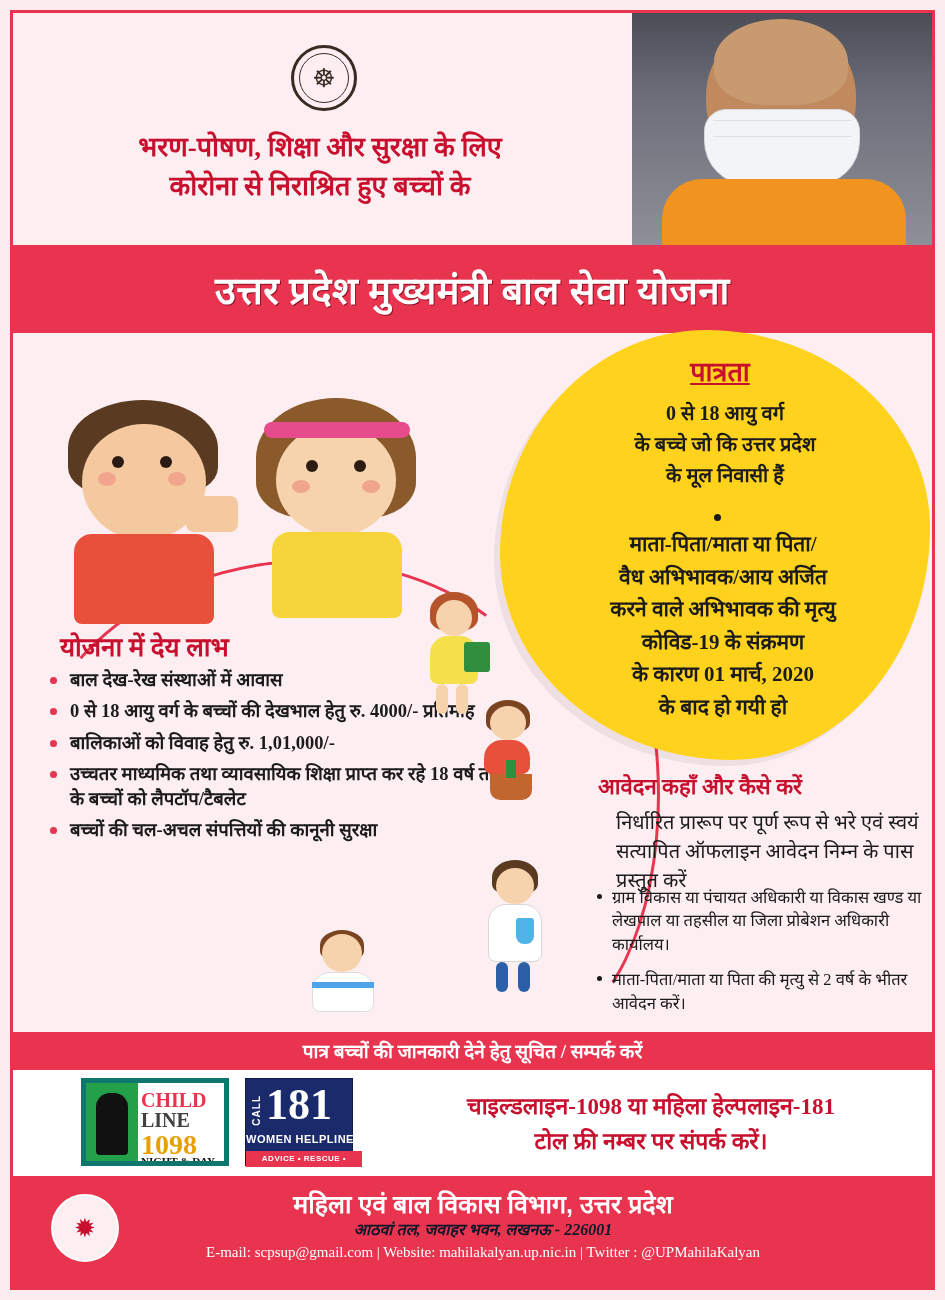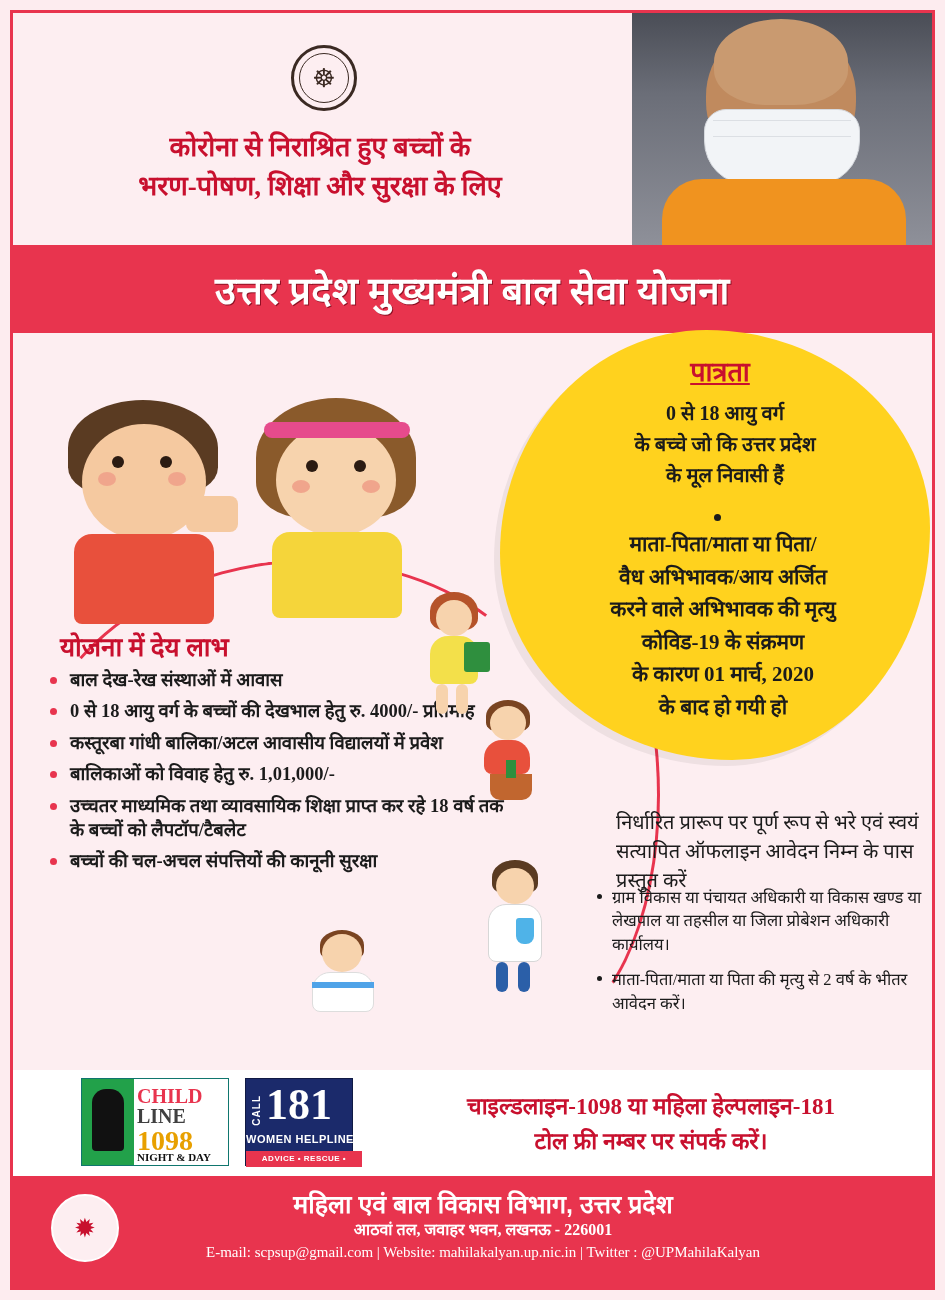--- a/index.html
+++ b/index.html
@@ -253,21 +253,21 @@
 
   
   .helpline-row {
     position: absolute;
     left: 13px; top: 1070px; width: 919px; height: 106px;
     background: #ffffff;
   }
   .cl-logo {
     position: absolute;
     left: 68px; top: 8px; width: 148px; height: 88px;
-    border: 1px solid #0f766e;
+    border: 5px solid #0f766e;
     background: #ffffff;
     overflow: hidden;
   }
   .cl-logo .green {
     position: absolute; left: 0; top: 0; width: 52px; height: 88px;
     background: #22a14a;
   }
   .cl-logo .figure {
     position: absolute; left: 10px; top: 10px; width: 32px; height: 62px;
     background: #111111;
@@ -348,22 +348,23 @@
   }
   .footer .dept {
     position: absolute; left: 120px; top: 10px; width: 700px;
     text-align: center;
     color: #ffffff; font-size: 25px; font-weight: bold;
     font-family: Liberation Sans, sans-serif;
   }
   .footer .addr {
     position: absolute; left: 120px; top: 42px; width: 700px;
     text-align: center;
-    color: #ffffff; font-size: 16px; font-weight: bold;
-    font-family: "Liberation Serif", serif;
+    color: #0f172a; font-size: 16px; font-weight: bold;
+    font-family: "Liberation Serif", serif;
+    font-style: italic;
   }
   .footer .mailline {
     position: absolute; left: 60px; top: 68px; width: 820px;
     text-align: center;
     color: #ffffff; font-size: 15px;
     font-family: "Liberation Serif", serif;
   }
   .footer .phone {
     position: absolute; left: 120px; top: 89px; width: 700px;
     text-align: center;
@@ -391,22 +392,22 @@
 <div class="poster">
   <div class="border-frame"></div>
 
   <div class="top-band">
     <div class="emblem">
       <div class="inner">☸</div>
     </div>
   </div>
 
   <div class="headline">
+    <div>भरण-पोषण, शिक्षा और सुरक्षा के लिए</div>
     <div>कोरोना से निराश्रित हुए बच्चों के</div>
-    <div>भरण-पोषण, शिक्षा और सुरक्षा के लिए</div>
   </div>
 
   <div class="cm-photo">
     <div class="head"></div>
     <div class="bald"></div>
     <div class="neck"></div>
     <div class="mask"></div>
     <div class="robe"></div>
   </div>
 
@@ -427,26 +428,26 @@
 वैध अभिभावक/आय अर्जित
 करने वाले अभिभावक की मृत्यु
 कोविड-19 के संक्रमण
 के कारण 01 मार्च, 2020
 के बाद हो गयी हो</div>
 
   <div class="benefits-title">योजना में देय लाभ</div>
   <ul class="benefits-list">
     <li>बाल देख-रेख संस्थाओं में आवास</li>
     <li>0 से 18 आयु वर्ग के बच्चों की देखभाल हेतु रु. 4000/- प्रतिमाह</li>
-    <li>कस्तूरबा गांधी बालिका/अटल आवासीय विद्यालयों में प्रवेश</li>
     <li>बालिकाओं को विवाह हेतु रु. 1,01,000/-</li>
     <li>उच्चतर माध्यमिक तथा व्यावसायिक शिक्षा प्राप्त कर रहे 18 वर्ष तक के बच्चों को लैपटॉप/टैबलेट</li>
     <li>बच्चों की चल-अचल संपत्तियों की कानूनी सुरक्षा</li>
   </ul>
 
+  <div class="apply-title">आवेदन कहाँ और कैसे करें</div>
   <div class="apply-lead">निर्धारित प्रारूप पर पूर्ण रूप से भरे एवं स्वयं सत्यापित ऑफलाइन आवेदन निम्न के पास प्रस्तुत करें</div>
   <ul class="apply-list">
     <li>ग्राम विकास या पंचायत अधिकारी या विकास खण्ड या लेखपाल या तहसील या जिला प्रोबेशन अधिकारी कार्यालय।</li>
     <li>माता-पिता/माता या पिता की मृत्यु से 2 वर्ष के भीतर आवेदन करें।</li>
   </ul>
 
   <div class="kid kid-boy">
     <div class="hair-c" style="left:20px; top:0; width:150px; height:96px; background:#5a3b22;"></div>
     <div class="head-c" style="left:34px; top:24px; width:124px; height:116px; background:#f5c9a0;"></div>
     <div class="head-c" style="left:50px; top:72px; width:18px; height:14px; background:#f0a58c;"></div>
@@ -494,20 +495,23 @@
     <div class="limb" style="left:46px; top:102px; width:12px; height:30px; background:#2b5fa8;"></div>
   </div>
 
   <div class="kid kid-baby">
     <div class="hair-c" style="left:20px; top:0; width:44px; height:30px; background:#7a4421;"></div>
     <div class="head-c" style="left:22px; top:4px; width:40px; height:38px; background:#f7d3ad;"></div>
     <div class="body-c" style="left:12px; top:42px; width:62px; height:40px; background:#ffffff; border:1px solid #dddddd;"></div>
     <div style="position:absolute; left:12px; top:52px; width:62px; height:6px; background:#4fa3e8;"></div>
   </div>
 
+  <div class="contact-band">
+    <div class="t">पात्र बच्चों की जानकारी देने हेतु सूचित / सम्पर्क करें</div>
+  </div>
 
   <div class="helpline-row">
     <div class="cl-logo">
       <div class="green"></div>
       <div class="figure"></div>
       <div class="text1">CHILD</div>
       <div class="text2">LINE</div>
       <div class="num">1098</div>
       <div class="night">NIGHT &amp; DAY</div>
     </div>

